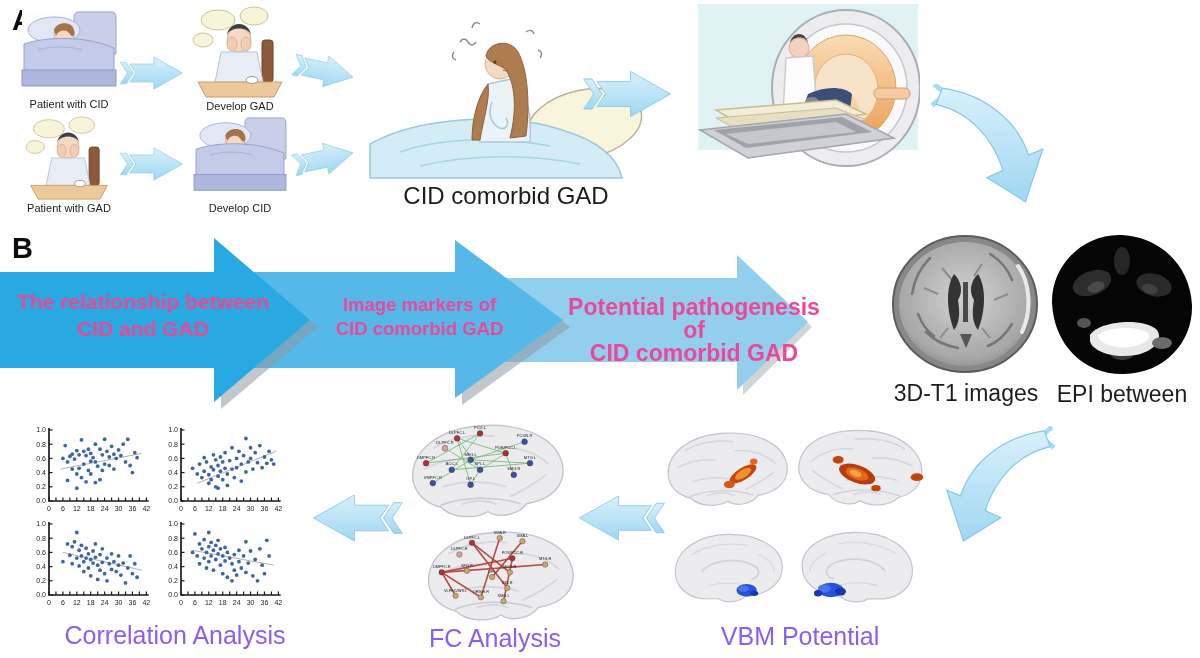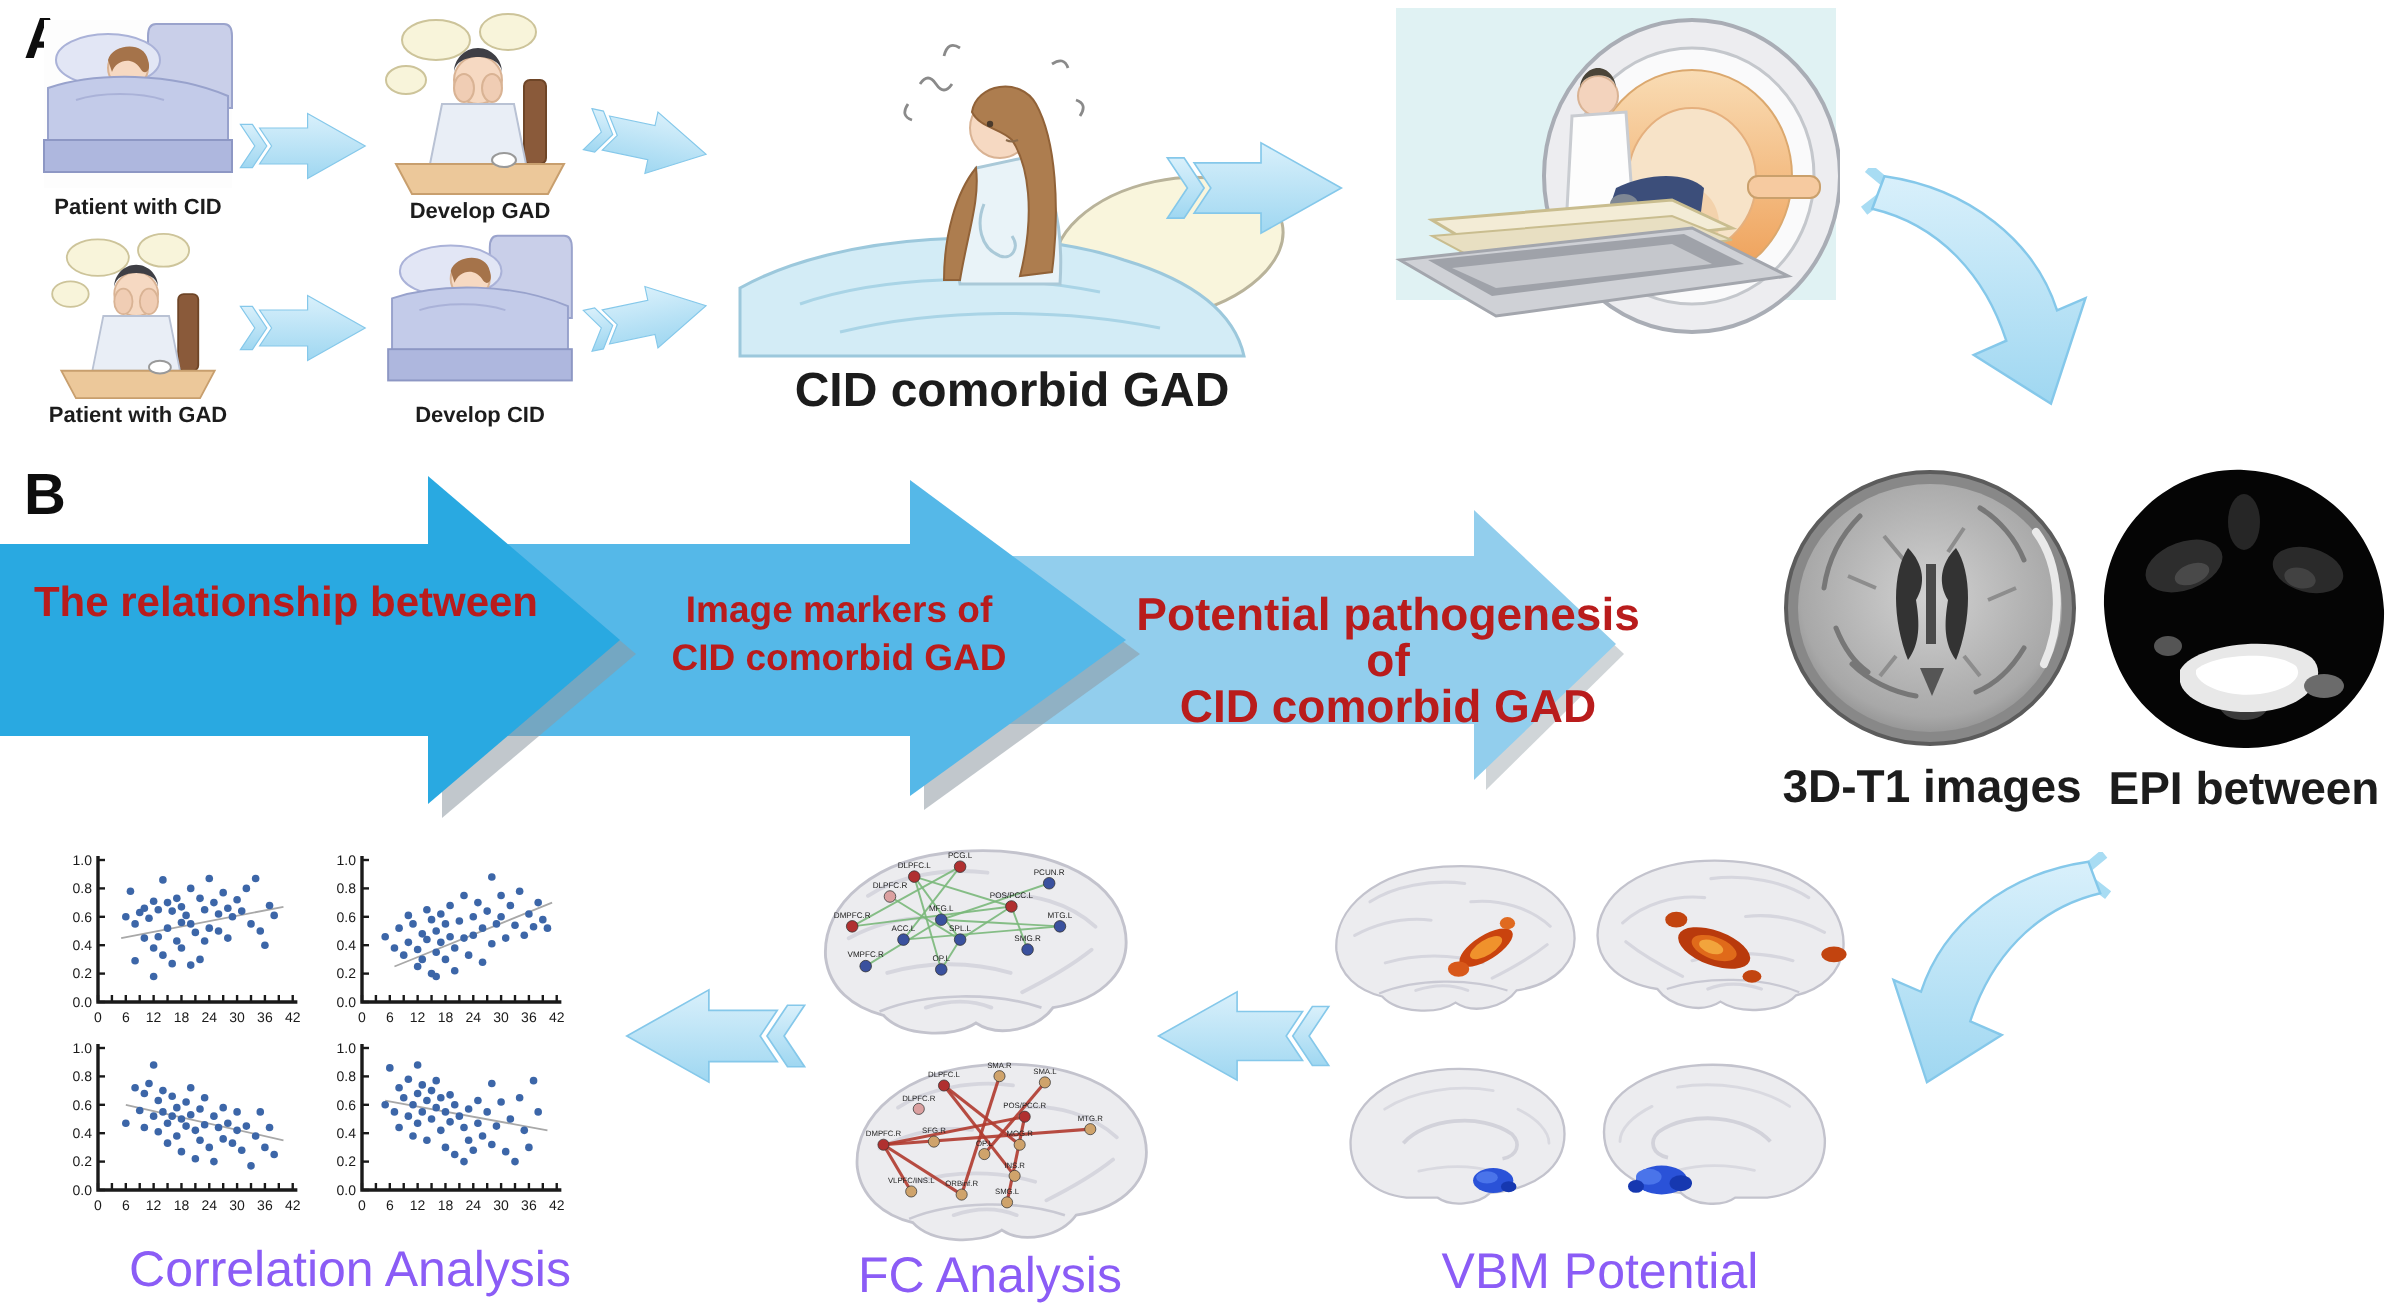--- a/index.html
+++ b/index.html
@@ -1,25 +1,25 @@
 <!DOCTYPE html>
 <html><head>
 <meta charset="utf-8">
 <style>
   html,body{margin:0;padding:0;}
   body{width:1200px;height:658px;background:#ffffff;position:relative;overflow:hidden;
        font-family:"Liberation Sans",sans-serif;color:#1b1b1b;}
   .abs{position:absolute;}
-  figure{position:absolute;margin:0;text-align:center;font-weight:bold;}
+  figure{position:absolute;margin:0;text-align:center;}
   figcaption{color:#1c1c1c;}
   .cap-sm{font-size:11px;margin-top:2px;}
   .cap-lg{font-size:24px;margin-top:2px;}
   .cap-md{font-size:22px;margin-top:4px;}
   .panel-label{position:absolute;font-weight:bold;font-size:29px;color:#0d0d0d;}
-  .atext{position:absolute;color:#b91c1c;font-weight:bold;text-align:center;}
+  .atext{position:absolute;color:#ec4899;font-weight:bold;text-align:center;}
   .an-label{position:absolute;font-size:25px;color:#8b5cf6;text-align:center;}
   svg{display:block;}
   .chart{position:absolute;width:130px;height:94px;}
 </style>
 </head>
 <body>
 
 <svg width="0" height="0" style="position:absolute" aria-hidden="true">
   <defs>
     <linearGradient id="lgArrow" x1="0" y1="0" x2="0" y2="1">
@@ -194,20 +194,21 @@
   <rect x="200" y="42" width="258" height="96" fill="#55b8e8"></rect>
   <polygon points="455,10 563,90 455,168" fill="#55b8e8"></polygon>
 
   <polygon points="221,15 318,97 221,179" fill="#8e99a2" opacity="0.55"></polygon>
   <rect x="-6" y="42" width="220" height="96" fill="#29a9e1"></rect>
   <polygon points="214,8 310,90 214,172" fill="#29a9e1"></polygon>
 </svg>
 
 <div class="atext" style="left:4px;top:288px;width:278px;font-size:21px;line-height:27px">
   <div>The relationship between</div>
+  <div>CID and GAD</div>
 </div>
 <div class="atext" style="left:312px;top:293px;width:215px;font-size:18.5px;line-height:24px">
   <div>Image markers of</div>
   <div>CID comorbid GAD</div>
 </div>
 <div class="atext" style="left:560px;top:296px;width:268px;font-size:23px;line-height:23px">
   <div>Potential pathogenesis of</div>
   <div>CID comorbid GAD</div>
 </div>
 

